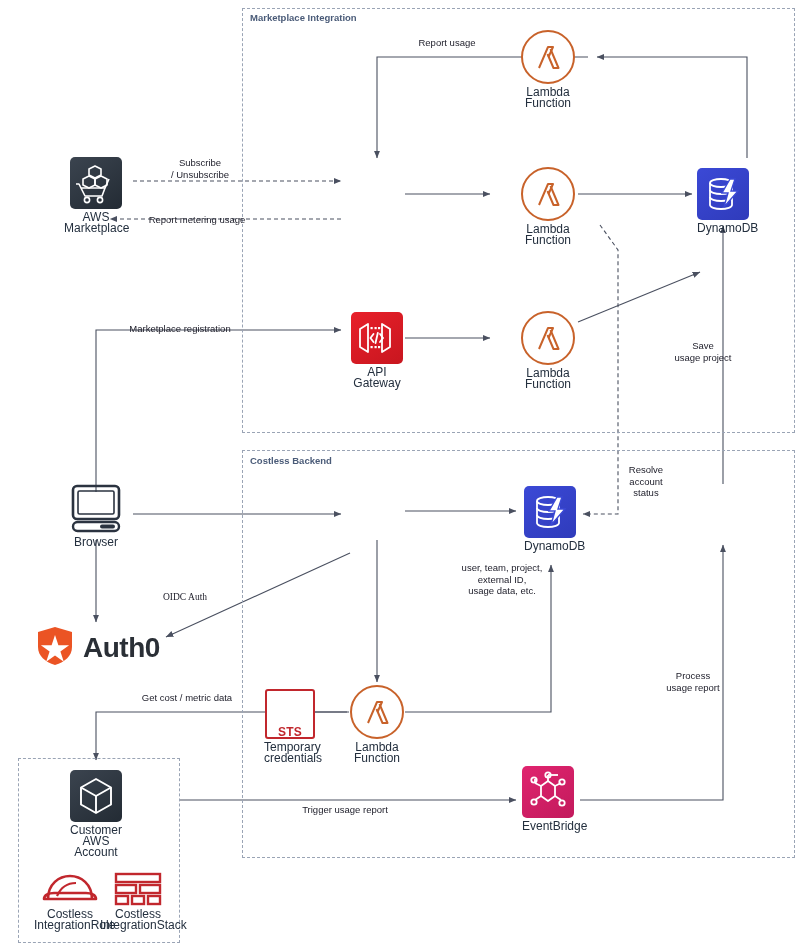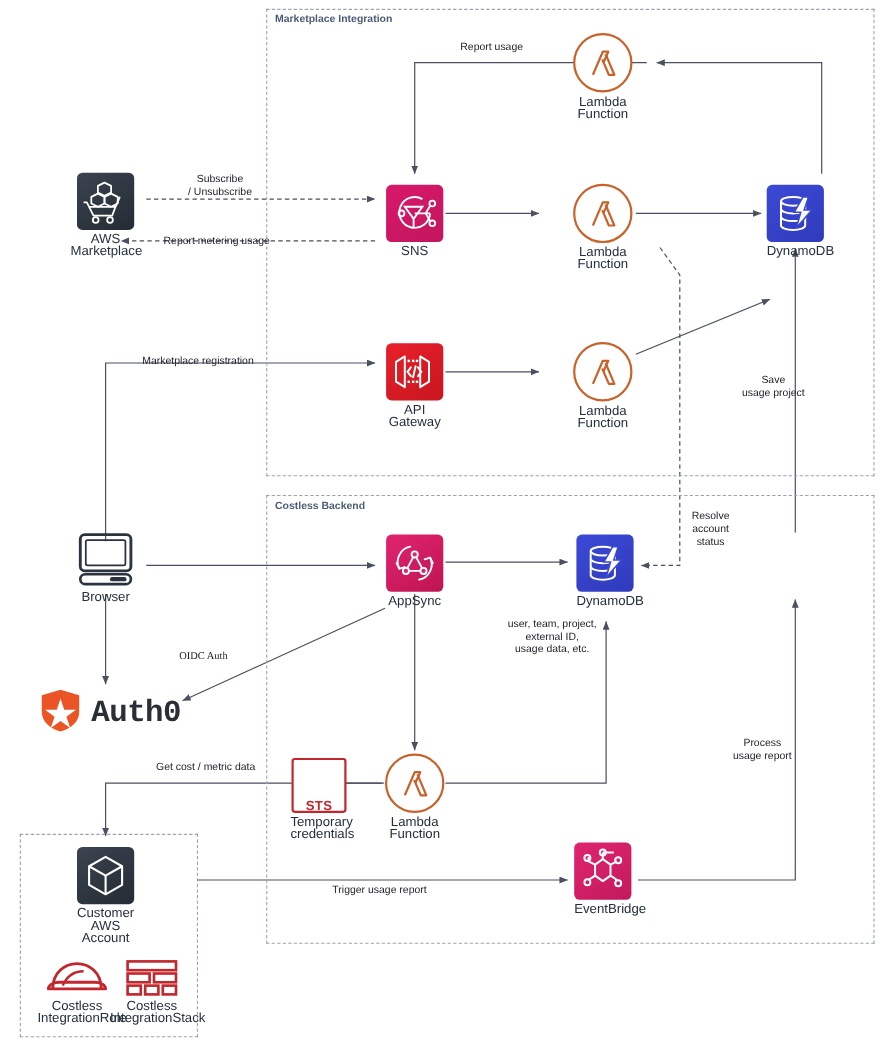--- a/index.html
+++ b/index.html
@@ -80,21 +80,21 @@
     margin: 0 auto;
     display: flex; flex-direction: column;
     align-items: center; justify-content: center;
     background: #fff;
     gap: 36px;
   }
   .sts-text {
     font-size: 12px; font-weight: bold; color: #c1272d;
     line-height: 12px; letter-spacing: .3px;
   }
-  .auth0-wrap { display: flex; align-items: center; gap: 9px; font-family: Liberation Mono, monospace; }
+  .auth0-wrap { display: flex; align-items: center; gap: 9px; }
   .auth0-text {
     font-size: 28px; font-weight: bold; color: #2a2f36;
     letter-spacing: -.5px;
   }
 </style>
 </head>
 <body>
 
 <div id="canvas">
 
@@ -173,38 +173,20 @@
           <path d="M11 31 l-2-4 H6"></path>
           <path d="M35 31 l4-9"></path>
         </g>
         <circle cx="17" cy="43" r="2.6" fill="none" stroke="#fff" stroke-width="1.6"></circle>
         <circle cx="30" cy="43" r="2.6" fill="none" stroke="#fff" stroke-width="1.6"></circle>
       </svg>
     </div>
     <div class="node-label">AWS Marketplace</div>
   </div>
 
-  <div class="node" style="left:351px; top:168px; width:52px;">
-    <div class="sq sns">
-      <svg width="52" height="52" viewBox="0 0 52 52">
-        <g fill="none" stroke="#fff" stroke-width="1.7">
-          <path d="M33 13 A14 14 0 1 0 40 26"></path>
-          <path d="M17 20 h16 l-8 11 z"></path>
-          <path d="M25 31 v8"></path>
-          <path d="M26 26 h14"></path>
-          <path d="M36 26 l4 -7"></path>
-          <path d="M36 26 l4 7"></path>
-        </g>
-        <circle cx="42" cy="17" r="2.6" fill="none" stroke="#fff" stroke-width="1.7"></circle>
-        <circle cx="42" cy="35" r="2.6" fill="none" stroke="#fff" stroke-width="1.7"></circle>
-        <circle cx="14" cy="26" r="2.6" fill="none" stroke="#fff" stroke-width="1.7"></circle>
-      </svg>
-    </div>
-    <div class="node-label">SNS</div>
-  </div>
 
   <div class="node" style="left:519px; top:30px; width:58px;">
     <div class="circ">
       <svg width="34" height="34" viewBox="0 0 34 34">
         <g fill="none" stroke="#c8622a" stroke-width="2" stroke-linejoin="round">
           <path d="M8 28 L17 7 h5 l-4.5 10"></path>
           <path d="M16.5 14 L22.5 28 h5 L19.5 9"></path>
         </g>
       </svg>
     </div>
@@ -281,37 +263,20 @@
       <svg width="64" height="52" viewBox="0 0 64 52">
         <rect x="9" y="4" width="46" height="33" rx="4" fill="none" stroke="#2b3340" stroke-width="2.6"></rect>
         <rect x="14" y="9" width="36" height="23" rx="1.5" fill="none" stroke="#2b3340" stroke-width="1.6"></rect>
         <rect x="9" y="40" width="46" height="9" rx="4.5" fill="none" stroke="#2b3340" stroke-width="2.4"></rect>
         <rect x="36" y="42.5" width="15" height="4" rx="2" fill="#2b3340"></rect>
       </svg>
     </div>
     <div class="node-label">Browser</div>
   </div>
 
-  <div class="node" style="left:351px; top:486px; width:52px;">
-    <div class="sq appsync">
-      <svg width="52" height="52" viewBox="0 0 52 52">
-        <g fill="none" stroke="#fff" stroke-width="1.7" stroke-linecap="round">
-          <path d="M12 31 A14 14 0 0 1 22 11"></path>
-          <path d="M40 21 A14 14 0 0 1 30 41"></path>
-          <path d="M12 31 l-2.5 -5 M12 31 l5 -1.5"></path>
-          <path d="M40 21 l2.5 5 M40 21 l-5 1.5"></path>
-          <path d="M26 18 L34 33 H18 z"></path>
-        </g>
-        <circle cx="26" cy="18" r="2.8" fill="#e0246f" stroke="#fff" stroke-width="1.7"></circle>
-        <circle cx="18" cy="33" r="2.8" fill="#e0246f" stroke="#fff" stroke-width="1.7"></circle>
-        <circle cx="34" cy="33" r="2.8" fill="#e0246f" stroke="#fff" stroke-width="1.7"></circle>
-      </svg>
-    </div>
-    <div class="node-label">AppSync</div>
-  </div>
 
   <div class="node" style="left:524px; top:486px; width:52px;">
     <div class="sq ddb">
       <svg width="52" height="52" viewBox="0 0 52 52">
         <g fill="none" stroke="#fff" stroke-width="1.8">
           <ellipse cx="24" cy="15" rx="11" ry="4"></ellipse>
           <path d="M13 15 v22 a11 4 0 0 0 22 0 V15"></path>
           <path d="M13 22 a11 4 0 0 0 22 0"></path>
           <path d="M13 29 a11 4 0 0 0 22 0"></path>
         </g>

